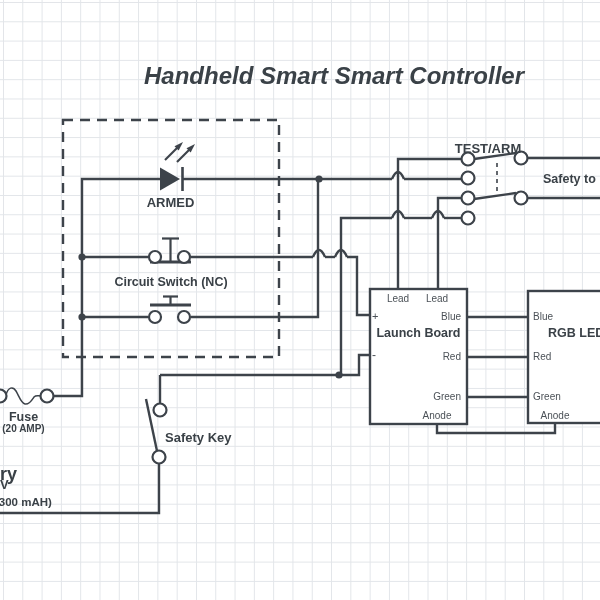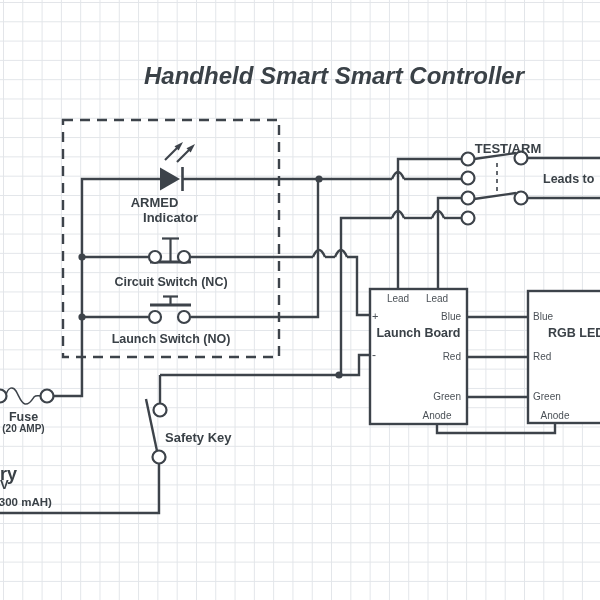--- a/index.html
+++ b/index.html
@@ -11,25 +11,25 @@
       linear-gradient(to bottom,#e2e5e9 1px,transparent 1px);
     background-size:19.3px 19.3px;
     background-position:3px 2px;
     font-family:"Liberation Sans",sans-serif;
     color:#3d434a;
   }
   .lbl{position:absolute;font-weight:bold;color:#3a4147;white-space:nowrap;line-height:1.12;}
   .ctr{text-align:center;}
   .pin{position:absolute;font-weight:normal;color:#4b5157;font-size:10px;white-space:nowrap;}
   #title{left:104px;top:63px;width:460px;font-size:24px;font-style:italic;letter-spacing:0px;}
-  #armed1{left:104px;top:196px;width:101px;font-size:13px;}
+  #armed1{left:120px;top:196px;width:101px;font-size:13px;}
   #armed2{left:120px;top:211px;width:101px;font-size:13px;}
   #lsnc{left:96px;top:275px;width:150px;font-size:12.5px;}
   #lsno{left:96px;top:332px;width:150px;font-size:12.5px;}
-  #testarm{left:458px;top:142px;width:100px;font-size:13px;}
+  #testarm{left:438px;top:142px;width:100px;font-size:13px;}
   #leadsto{left:543px;top:172px;font-size:12.5px;}
   #fusename{left:0px;top:410px;width:47px;font-size:12.5px;}
   #fuserating{left:-2px;top:423px;width:51px;font-size:10px;}
   #safetykey{left:165px;top:431px;font-size:13px;}
   #batt1{left:0px;top:464px;font-size:18px;}
   #batt2{left:0px;top:478px;font-size:13px;}
   #batt3{left:-5px;top:496px;font-size:11.5px;}
   #cb-lead1{left:378px;top:293px;width:40px;text-align:center;}
   #cb-lead2{left:417px;top:293px;width:40px;text-align:center;}
   #cb-plus{left:372px;top:310px;font-size:11px;}
@@ -140,25 +140,23 @@
     <g fill="#3d434a">
       <circle cx="319" cy="179" r="3.6"></circle>
       <circle cx="82" cy="257" r="3.6"></circle>
       <circle cx="82" cy="317" r="3.6"></circle>
       <circle cx="339" cy="375" r="3.6"></circle>
     </g>
   </svg>
 
   <div class="lbl ctr" id="title">Handheld Smart Smart Controller</div>
   <div class="lbl ctr" id="armed1">ARMED</div>
-  <div class="lbl ctr" id="armed2">Indicator</div>
   <div class="lbl ctr" id="lsnc">Circuit Switch (NC)</div>
-  <div class="lbl ctr" id="lsno">Launch Switch (NO)</div>
   <div class="lbl ctr" id="testarm">TEST/ARM</div>
-  <div class="lbl" id="leadsto">Leads to</div>
+  <div class="lbl" id="leadsto">Safety to</div>
   <div class="lbl ctr" id="fusename">Fuse</div>
   <div class="lbl ctr" id="fuserating">(20 AMP)</div>
   <div class="lbl" id="safetykey">Safety Key</div>
   <div class="lbl" id="batt1">ry</div>
   <div class="lbl" id="batt2">V</div>
   <div class="lbl" id="batt3">(300 mAH)</div>
 
   <div class="pin" id="cb-lead1">Lead</div>
   <div class="pin" id="cb-lead2">Lead</div>
   <div class="pin" id="cb-plus">+</div>

